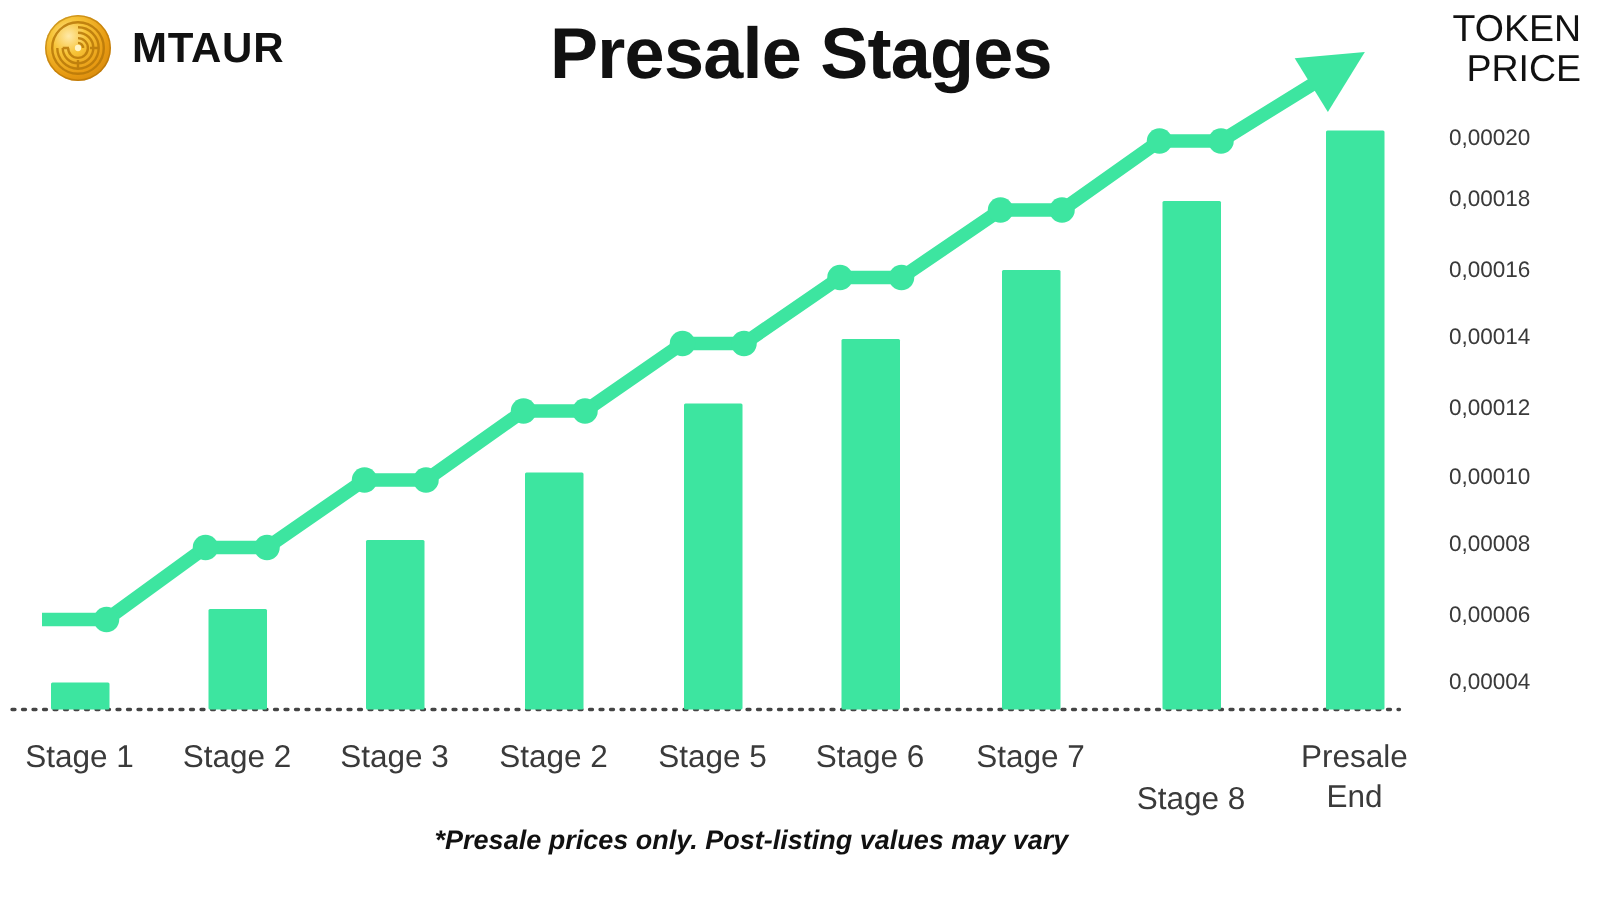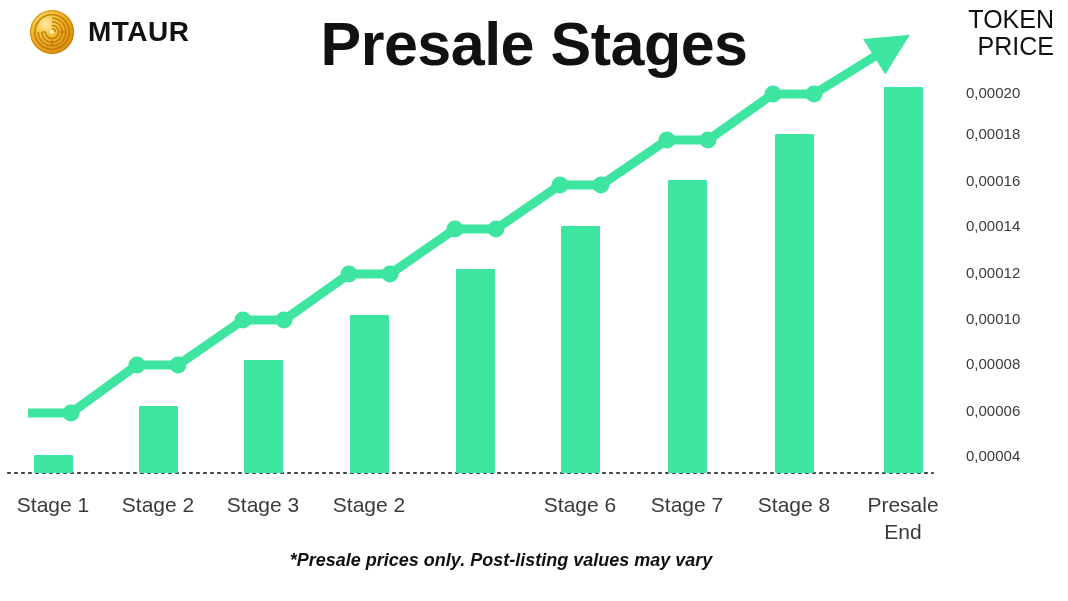--- a/index.html
+++ b/index.html
@@ -28,21 +28,21 @@
   }
   .coin svg{position:absolute;inset:0;}
   .brand-name{
     font-size:28px;font-weight:bold;letter-spacing:.5px;color:#111;
     line-height:1;
   }
 
   .title{
     position:absolute;top:8px;left:0;width:1068px;
     text-align:center;
-    font-size:61px;font-weight:bold;letter-spacing:-0.5px;
+    font-size:48px;font-weight:bold;letter-spacing:-0.5px;
     color:#111;
     line-height:1.2;
   }
 
   .axis-title{
     position:absolute;right:14px;top:6px;
     text-align:right;
     font-size:25px;font-weight:normal;letter-spacing:0px;
     line-height:1.08;color:#111;
   }
@@ -158,21 +158,22 @@
       <div class="ylabel" style="top: 363px;">0,00008</div>
       <div class="ylabel" style="top: 410px;">0,00006</div>
       <div class="ylabel" style="top: 455px;">0,00004</div>
     </div>
 
   <div class="xlabels" id="xlabels">
       <div class="xlabel" style="left: 53px;">Stage 1</div>
       <div class="xlabel" style="left: 158px;">Stage 2</div>
       <div class="xlabel" style="left: 263px;">Stage 3</div>
       <div class="xlabel" style="left: 369px;">Stage 2</div>
+      <div class="xlabel" style="left: 475px;">Stage 5</div>
       <div class="xlabel" style="left: 580px;">Stage 6</div>
       <div class="xlabel" style="left: 687px;">Stage 7</div>
-      <div class="xlabel" style="left: 794px;">Stage 8</div>
+      <div class="xlabel" style="left: 794px; margin-top: 28px;">Stage 8</div>
       <div class="xlabel" style="left: 903px;">Presale End</div>
     </div>
 
   <div class="footnote">*Presale prices only. Post-listing values may vary</div>
 
 </div>
 
 </body></html>

